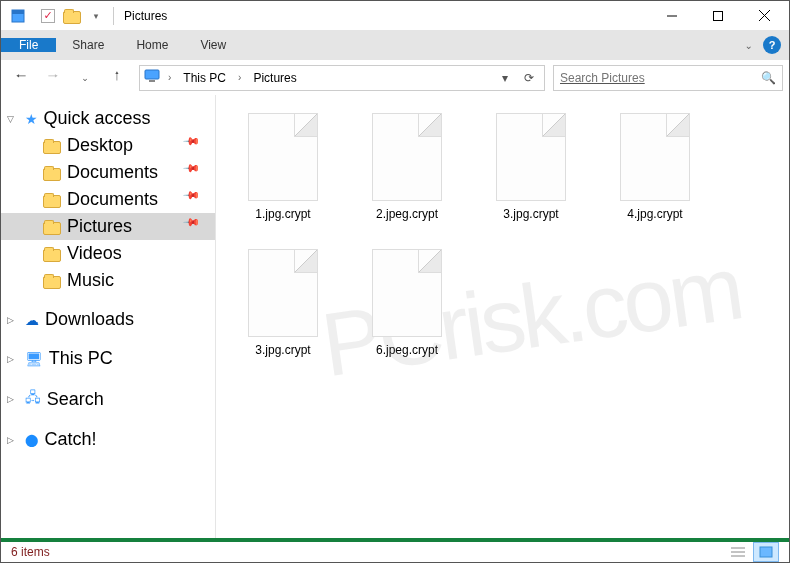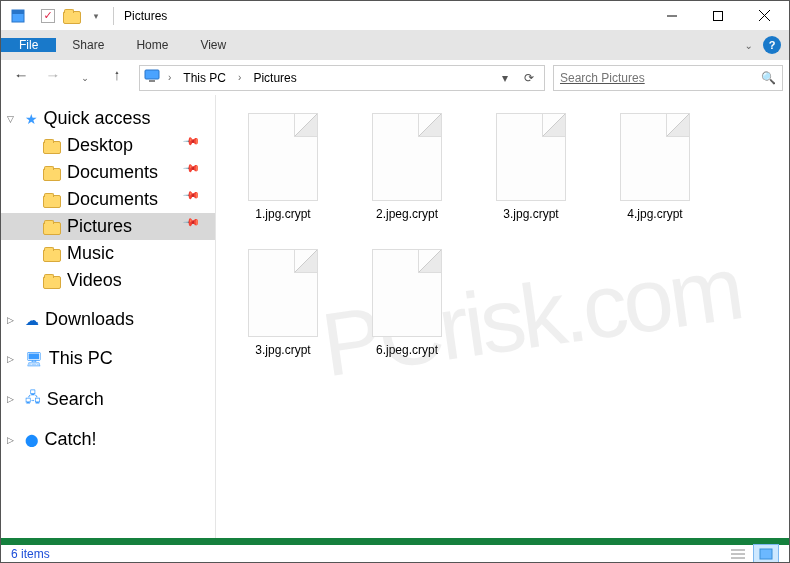--- a/index.html
+++ b/index.html
@@ -40,21 +40,21 @@
 .tree-item .pin { margin-left:auto; color:#777; font-size:11px; transform:rotate(45deg); padding-right:10px;}
 .tree-item .exp { width:12px; color:#666; font-size:9px; margin-left:-14px;}
 .tree-label { font-size:18px; }
 
 .filepane { flex:1; padding:18px 14px; display:flex; flex-wrap:wrap; align-content:flex-start; gap:28px 18px; position:relative;}
 .file { width:106px; display:flex; flex-direction:column; align-items:center; gap:6px;}
 .thumb { width:70px; height:88px; background:#fdfdfd; border:1px solid #ddd; position:relative;}
 .thumb::before { content:""; position:absolute; top:0; right:0; width:22px; height:22px; background:linear-gradient(135deg,#fdfdfd 48%, #ccc 50%, #eaeaea 52%); border-left:1px solid #ddd;border-bottom:1px solid #ddd;}
 .fname { font-size:12px; text-align:center; word-break:break-all;}
 
-.statusbar { height:24px; border-top:7px solid #15803d; display:flex; align-items:center; padding:0 10px; font-size:12px; color:#1d4ed8;}
+.statusbar { height:24px; border-top:4px solid #15803d; display:flex; align-items:center; padding:0 10px; font-size:12px; color:#7f1d1d;}
 .viewbtns { margin-left:auto; display:flex; gap:2px;}
 .vbtn { width:26px;height:20px;border:1px solid transparent;display:flex;align-items:center;justify-content:center;}
 .vbtn.active { border:1px solid #7cb8f0; background:#cde8ff;}
 
 .watermark { position:absolute; top:50%; left:55%; transform:translate(-50%,-50%) rotate(-8deg); font-size:90px; font-weight:300; color:rgba(120,120,120,0.12); pointer-events:none; letter-spacing:-4px; font-family:Arial,sans-serif; white-space:nowrap;}
 .ic-folder { background:#ffd86b;border:1px solid #d9a93b;border-radius:2px;position:relative;width:18px;height:13px;margin-top:3px;}
 .ic-folder::before{content:"";position:absolute;top:-3px;left:0;width:8px;height:3px;background:#ffd86b;border:1px solid #d9a93b;border-bottom:none;border-radius:2px 2px 0 0;}
 .ic-star{color:#3b9bff;font-size:14px;}
 .ic-one{color:#0a63c9;font-size:14px;}
 .ic-pc{color:#3b9bff;font-size:14px;}
@@ -166,25 +166,25 @@
   <span class="tree-label">Documents</span>
   <span class="pin">📌</span>
         </div>
         <div class="tree-item sub selected">
           <span class="ic-folder"></span>
   <span class="tree-label">Pictures</span>
   <span class="pin">📌</span>
         </div>
         <div class="tree-item sub">
           <span class="ic-folder"></span>
+  <span class="tree-label">Videos</span>
+  </div>
+        <div class="tree-item sub">
+          <span class="ic-folder"></span>
   <span class="tree-label">Music</span>
-  </div>
-        <div class="tree-item sub">
-          <span class="ic-folder"></span>
-  <span class="tree-label">Videos</span>
   </div>
       </div>
     <div style="height:12px"></div>
     <div class="tree-item top">
       <span class="exp">▷</span>
       <span class="ic-one">☁</span>
       <span class="tree-label">Downloads</span>
     </div>
     <div style="height:12px"></div>
     <div class="tree-item top">

